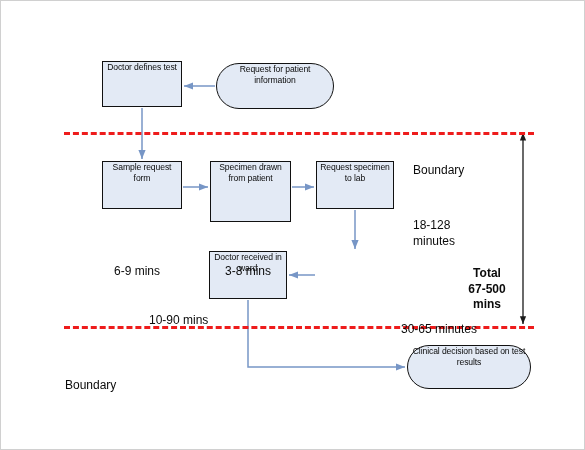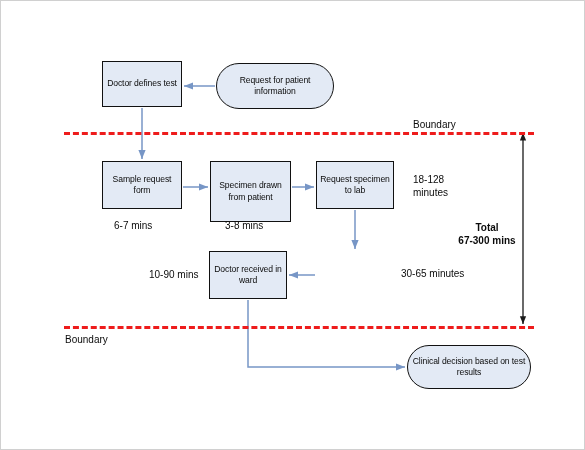--- a/index.html
+++ b/index.html
@@ -25,21 +25,21 @@
     top: 0;
     width: 585px;
     height: 450px;
   }
 
   
   .node {
     position: absolute;
     box-sizing: border-box;
     display: flex;
-    align-items: center;
+    align-items: flex-start;
     justify-content: center;
     text-align: center;
     color: #0b0b0b;
     font-size: 8.6px;
     line-height: 1.32;
     letter-spacing: -0.1px;
     z-index: 3;
   }
   .node.process {
     background: #e3eaf5;
@@ -52,24 +52,25 @@
   }
   .node .node-label {
     padding: 0 3px;
     display: block;
   }
 
   
   .annotation {
     position: absolute;
     color: #0b0b0b;
-    font-size: 10px;
+    font-size: 12px;
     line-height: 1.3;
     white-space: pre-line;
     z-index: 4;
+    margin-top: 45px;
   }
   .annotation.center { text-align: center; }
   .annotation.bold { font-weight: bold; }
 
   
   .boundary-line {
     position: absolute;
     height: 0;
     border-top: 3px dashed #ee1c1c;
     z-index: 2;
@@ -148,27 +149,27 @@
   <div class="node process" style="left:208px; top:250px; width:78px; height:48px;">
     <span class="node-label">Doctor received
 in ward</span>
   </div>
 
   <div class="node terminator" style="left:406px; top:344px; width:124px; height:44px;">
     <span class="node-label">Clinical decision based
 on test results</span>
   </div>
 
-  <div class="annotation" style="left:113px; top:218px;">6-7 mins</div>
+  <div class="annotation" style="left:113px; top:218px;">6-9 mins</div>
 
   <div class="annotation" style="left:224px; top:218px;">3-8 mins</div>
 
   <div class="annotation" style="left:412px; top:172px;">18-128
 minutes</div>
 
-  <div class="annotation" style="left:400px; top:266px;">30-65 minutes</div>
+  <div class="annotation" style="left:400px; top:276px;">30-65 minutes</div>
 
   <div class="annotation" style="left:148px; top:267px;">10-90 mins</div>
 
   <div class="annotation center bold" style="left:455px; top:220px; width:62px;">Total
-67-300 mins</div>
+67-500 mins</div>
 
 </div>
 
 </body></html>

